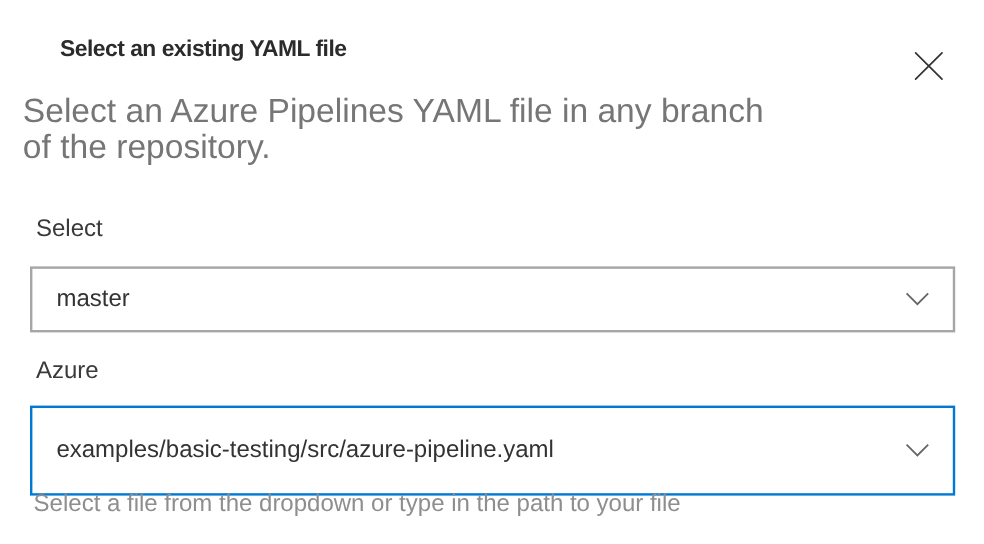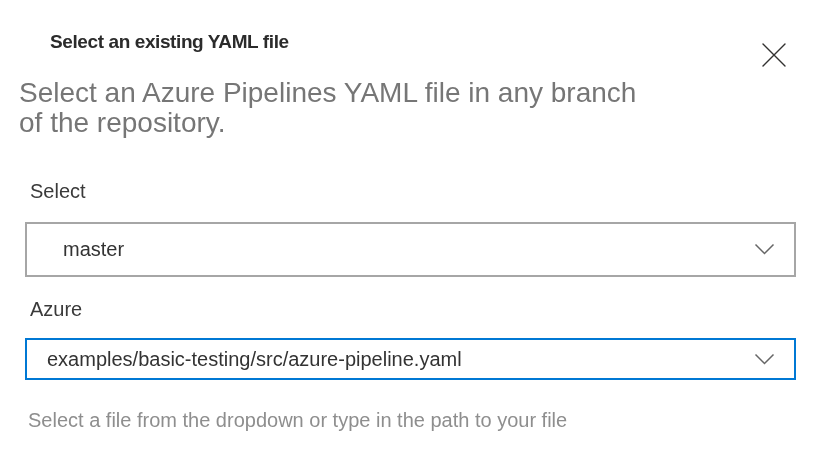--- a/index.html
+++ b/index.html
@@ -49,27 +49,27 @@
     background: #fff;
     display: flex; align-items: center;
     padding: 0 19px 0 20px;
     cursor: pointer;
   }
   .branch-combo {
     top: 222px; height: 55px;
     border: 2px solid var(--field-border);
   }
   .path-combo {
-    top: 338px; height: 42px;
+    top: 338px; height: 75px;
     border: 2px solid var(--focus-border);
     justify-content: center;
   }
   .combo-value {
     font-size: 20px; color: var(--body-text);
-    white-space: nowrap; overflow: hidden; margin-left: 16px;
+    white-space: nowrap; overflow: hidden;
   }
   .combo-input {
     flex: 1; min-width: 0;
     border: none; outline: none; background: transparent;
     font-family: inherit; font-size: 20px; color: var(--body-text);
     padding: 0;
   }
   .chevron {
     margin-left: auto; flex: 0 0 auto;
     display: flex; align-items: center;

